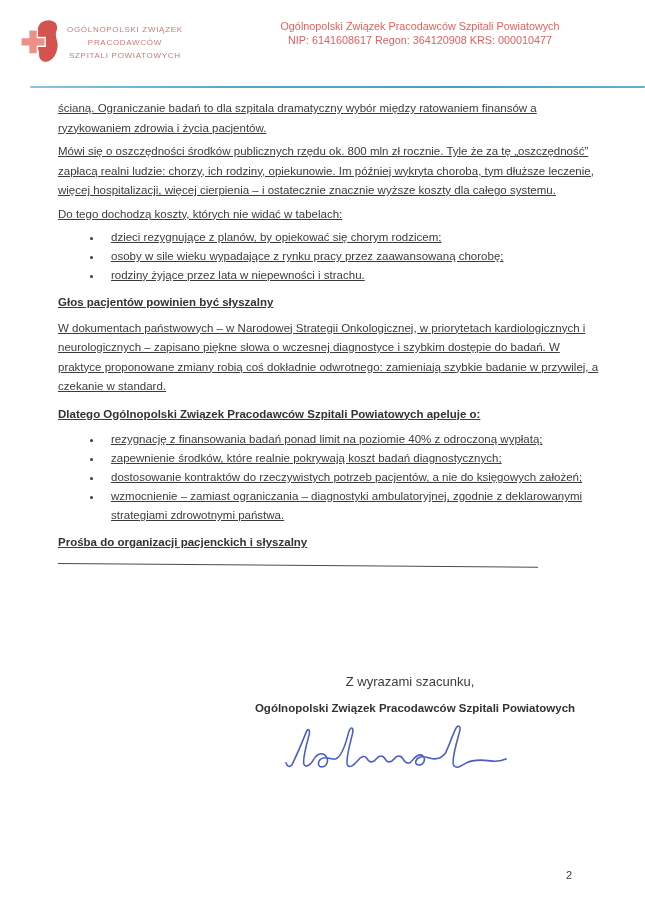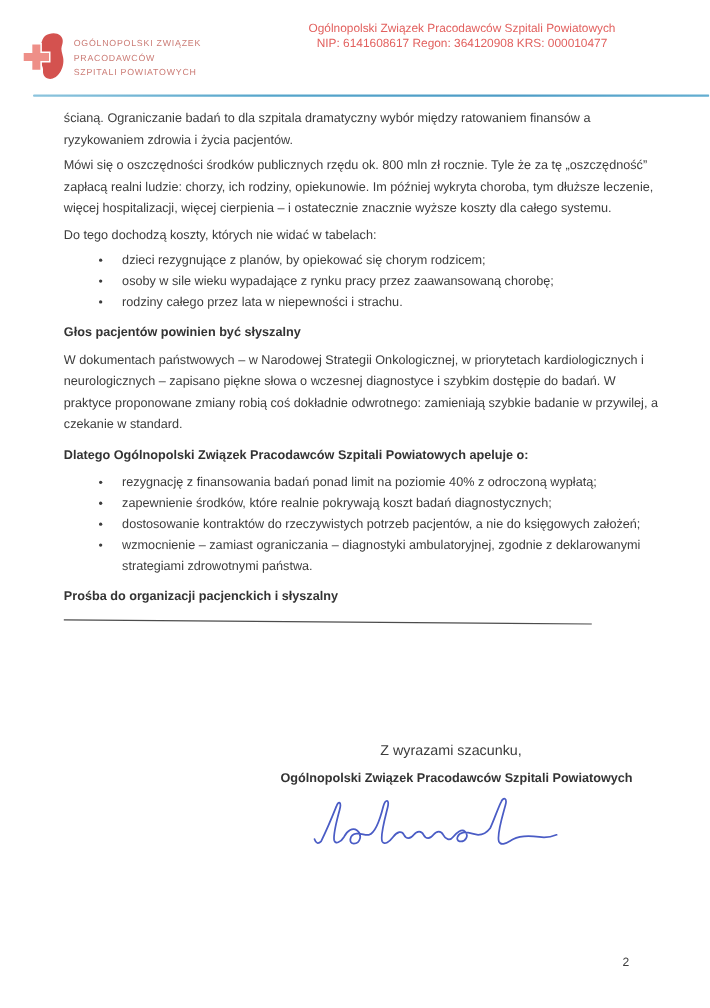--- a/index.html
+++ b/index.html
@@ -16,40 +16,40 @@
   .page{
     position:relative;
     width:645px;height:916px;
     background:#ffffff;
     font-family:"Liberation Sans","DejaVu Sans",sans-serif;
     color:var(--text);
     overflow:hidden;
   }
   
   .letterhead{position:absolute;top:0;left:0;width:645px;height:96px;}
-  .logo{position:absolute;left:20px;top:27px;display:flex;align-items:center;gap:7px;}
+  .logo{position:absolute;left:20px;top:17px;display:flex;align-items:center;gap:7px;text-align:center;}
   .logo-caption{display:flex;flex-direction:column;gap:4px;padding-top:3px;}
   .logo-caption div{
     font-size:8px;letter-spacing:.7px;color:var(--logo-caption);
     font-weight:400;white-space:nowrap;
   }
   .contact{
     position:absolute;left:255px;top:20px;width:330px;
     text-align:center;color:var(--accent);
     font-size:10.8px;line-height:13.6px;
   }
   .header-rule{
     position:absolute;left:30px;top:86px;width:615px;height:2.4px;
     background:linear-gradient(90deg,#8cc4dd 0%,var(--rule) 35%,#4d9cc6 70%,#63aed1 100%);
     border-radius:1px;
   }
   
   .body{
     position:absolute;top:99px;left:58px;width:548px;
-    font-size:11.5px;line-height:19.5px;
+    font-size:11.5px;line-height:19.5px;text-decoration:underline;
   }
   .body p{margin:0 0 4px;}
   .body h3{
     font-size:11.5px;line-height:19.5px;color:#333333;
     margin:8px 0 6px;font-weight:700;
   }
   .body ul{margin:0 0 4px;padding-left:45px;}
   .body li{padding-left:8px;line-height:19px;}
   .divider{
     width:480px;height:0;margin-top:10px;
@@ -99,21 +99,21 @@
 
   <main class="body">
     <p>ścianą. Ograniczanie badań to dla szpitala dramatyczny wybór między ratowaniem finansów a ryzykowaniem zdrowia i życia pacjentów.</p>
 
     <p>Mówi się o oszczędności środków publicznych rzędu ok. 800 mln zł rocznie. Tyle że za tę „oszczędność” zapłacą realni ludzie: chorzy, ich rodziny, opiekunowie. Im później wykryta choroba, tym dłuższe leczenie, więcej hospitalizacji, więcej cierpienia – i ostatecznie znacznie wyższe koszty dla całego systemu.</p>
 
     <p>Do tego dochodzą koszty, których nie widać w tabelach:</p>
     <ul>
       <li>dzieci rezygnujące z planów, by opiekować się chorym rodzicem;</li>
       <li>osoby w sile wieku wypadające z rynku pracy przez zaawansowaną chorobę;</li>
-      <li>rodziny całego przez lata w niepewności i strachu.</li>
+      <li>rodziny żyjące przez lata w niepewności i strachu.</li>
     </ul>
 
     <h3>Głos pacjentów powinien być słyszalny</h3>
     <p>W dokumentach państwowych – w Narodowej Strategii Onkologicznej, w priorytetach kardiologicznych i neurologicznych – zapisano piękne słowa o wczesnej diagnostyce i szybkim dostępie do badań. W praktyce proponowane zmiany robią coś dokładnie odwrotnego: zamieniają szybkie badanie w przywilej, a czekanie w standard.</p>
 
     <h3>Dlatego Ogólnopolski Związek Pracodawców Szpitali Powiatowych apeluje o:</h3>
     <ul>
       <li>rezygnację z finansowania badań ponad limit na poziomie 40% z odroczoną wypłatą;</li>
       <li>zapewnienie środków, które realnie pokrywają koszt badań diagnostycznych;</li>
       <li>dostosowanie kontraktów do rzeczywistych potrzeb pacjentów, a nie do księgowych założeń;</li>

